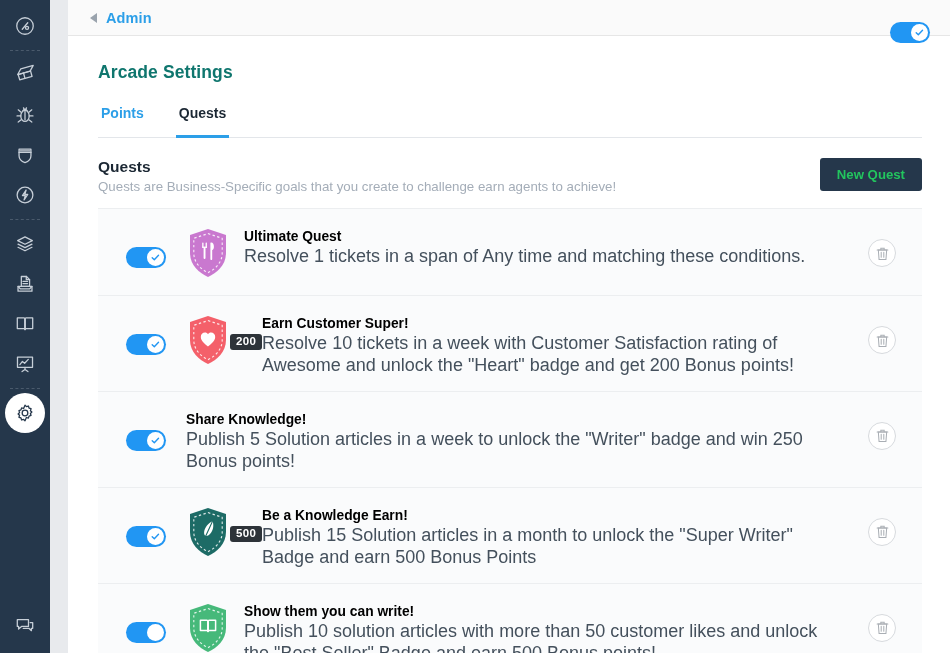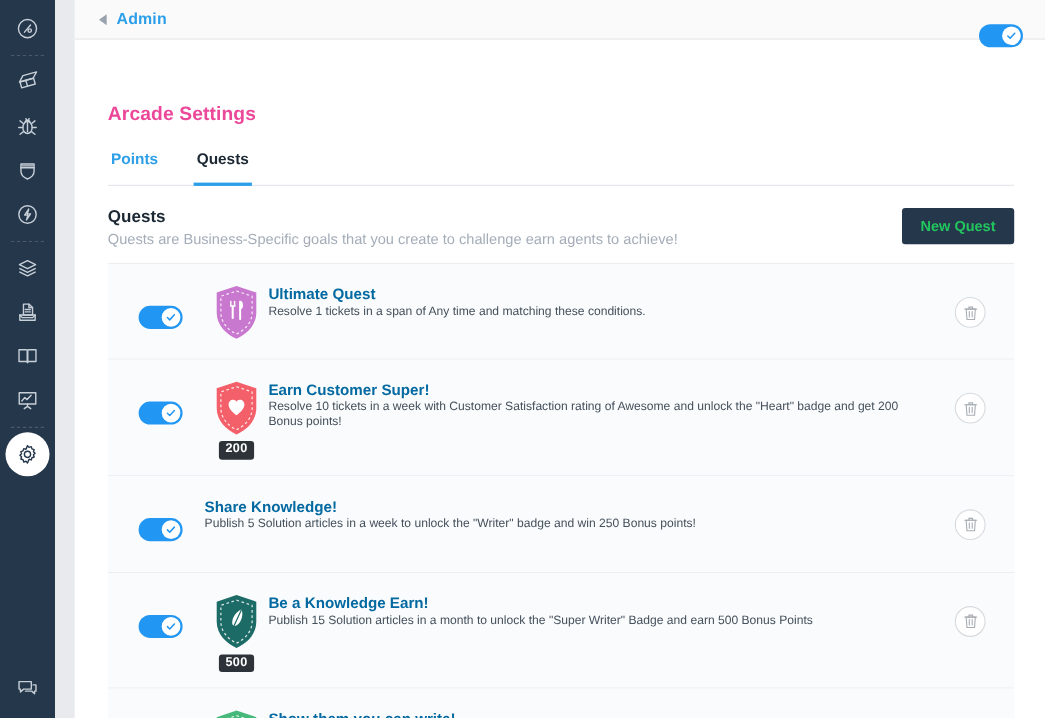--- a/index.html
+++ b/index.html
@@ -61,23 +61,22 @@
   .crumb {
     color: #2c9fe8; font-size: 14.5px; font-weight: 600;
     cursor: pointer; letter-spacing: .1px;
   }
 
   .page-head {
     position: relative;
     padding: 26px 28px 0 30px;
   }
   .page-title {
-    font-size: 17.5px; font-weight: 700; color: #ec4899;
+    font-size: 17.5px; font-weight: 700; color: #0f766e;
     letter-spacing: .1px;
-    margin-top: 31px;
   }
 
   
   .master-toggle {
     position: absolute; top: -14px; right: 20px;
   }
 
   
   .toggle {
     width: 40px; height: 21px; border-radius: 11px;
@@ -134,40 +133,40 @@
   }
   .quest-row:first-child { border-top: 1px solid #eceef0; }
 
   .col-toggle {
     flex: 0 0 72px;
     display: flex; align-items: center; justify-content: flex-start;
     padding-top: 22px; padding-left: 12px;
   }
   .col-badge {
     flex: 0 0 58px;
-    display: flex; flex-direction: column; align-items: center;
+    display: flex; flex-direction: row; align-items: center;
     padding-top: 2px;
   }
   .badge-shield { display: block; }
   .points-pill {
     margin-top: 4px;
     background: #2d3339; color: #fff;
     font-size: 11.5px; font-weight: 700;
     border-radius: 3px;
     padding: 2px 6px 3px 6px;
     line-height: 1;
     letter-spacing: .3px;
   }
   .col-text { flex: 1 1 auto; padding-top: 4px; padding-right: 14px; }
   .quest-name {
-    font-size: 13.8px; font-weight: 700; color: #0369a1;
+    font-size: 13.8px; font-weight: 700; color: #000000;
     margin-bottom: 2px; cursor: pointer;
   }
   .quest-desc {
-    font-size: 11px; color: #44505c; line-height: 1.22;
+    font-size: 18px; color: #44505c; line-height: 1.22;
     max-width: 620px;
   }
   .col-delete {
     flex: 0 0 56px;
     display: flex; align-items: flex-start; justify-content: center;
     padding-top: 14px;
   }
   .del-btn {
     width: 28px; height: 28px; border-radius: 50%;
     border: 1px solid #d7dade; background: #fff;

